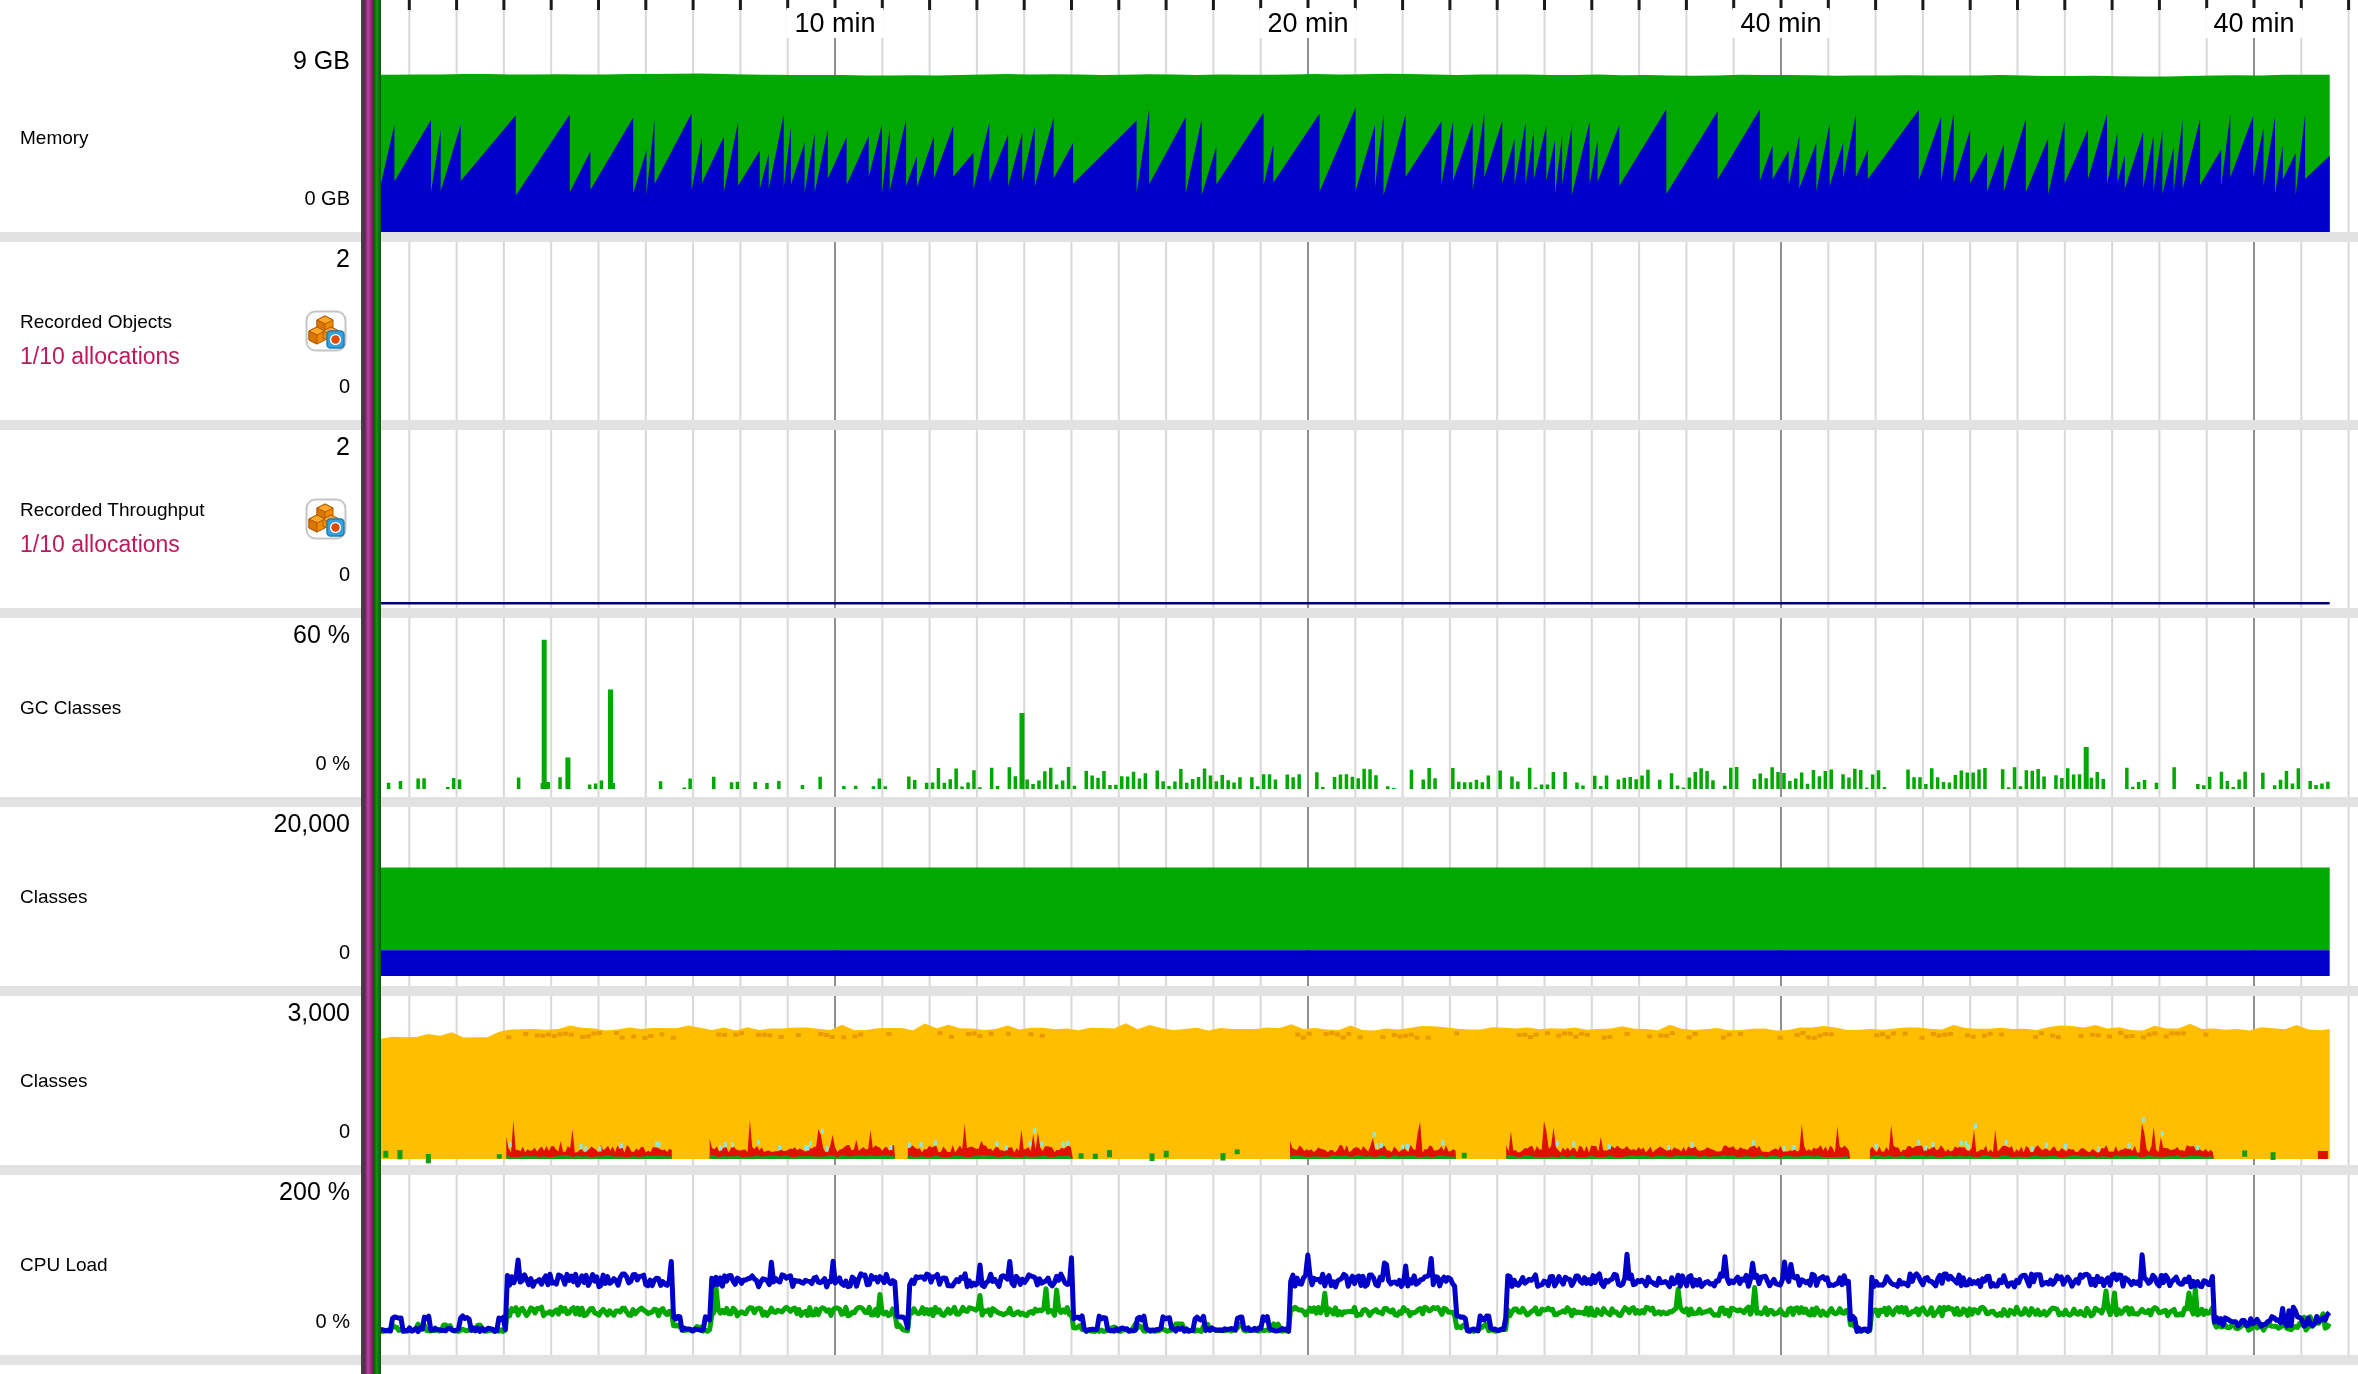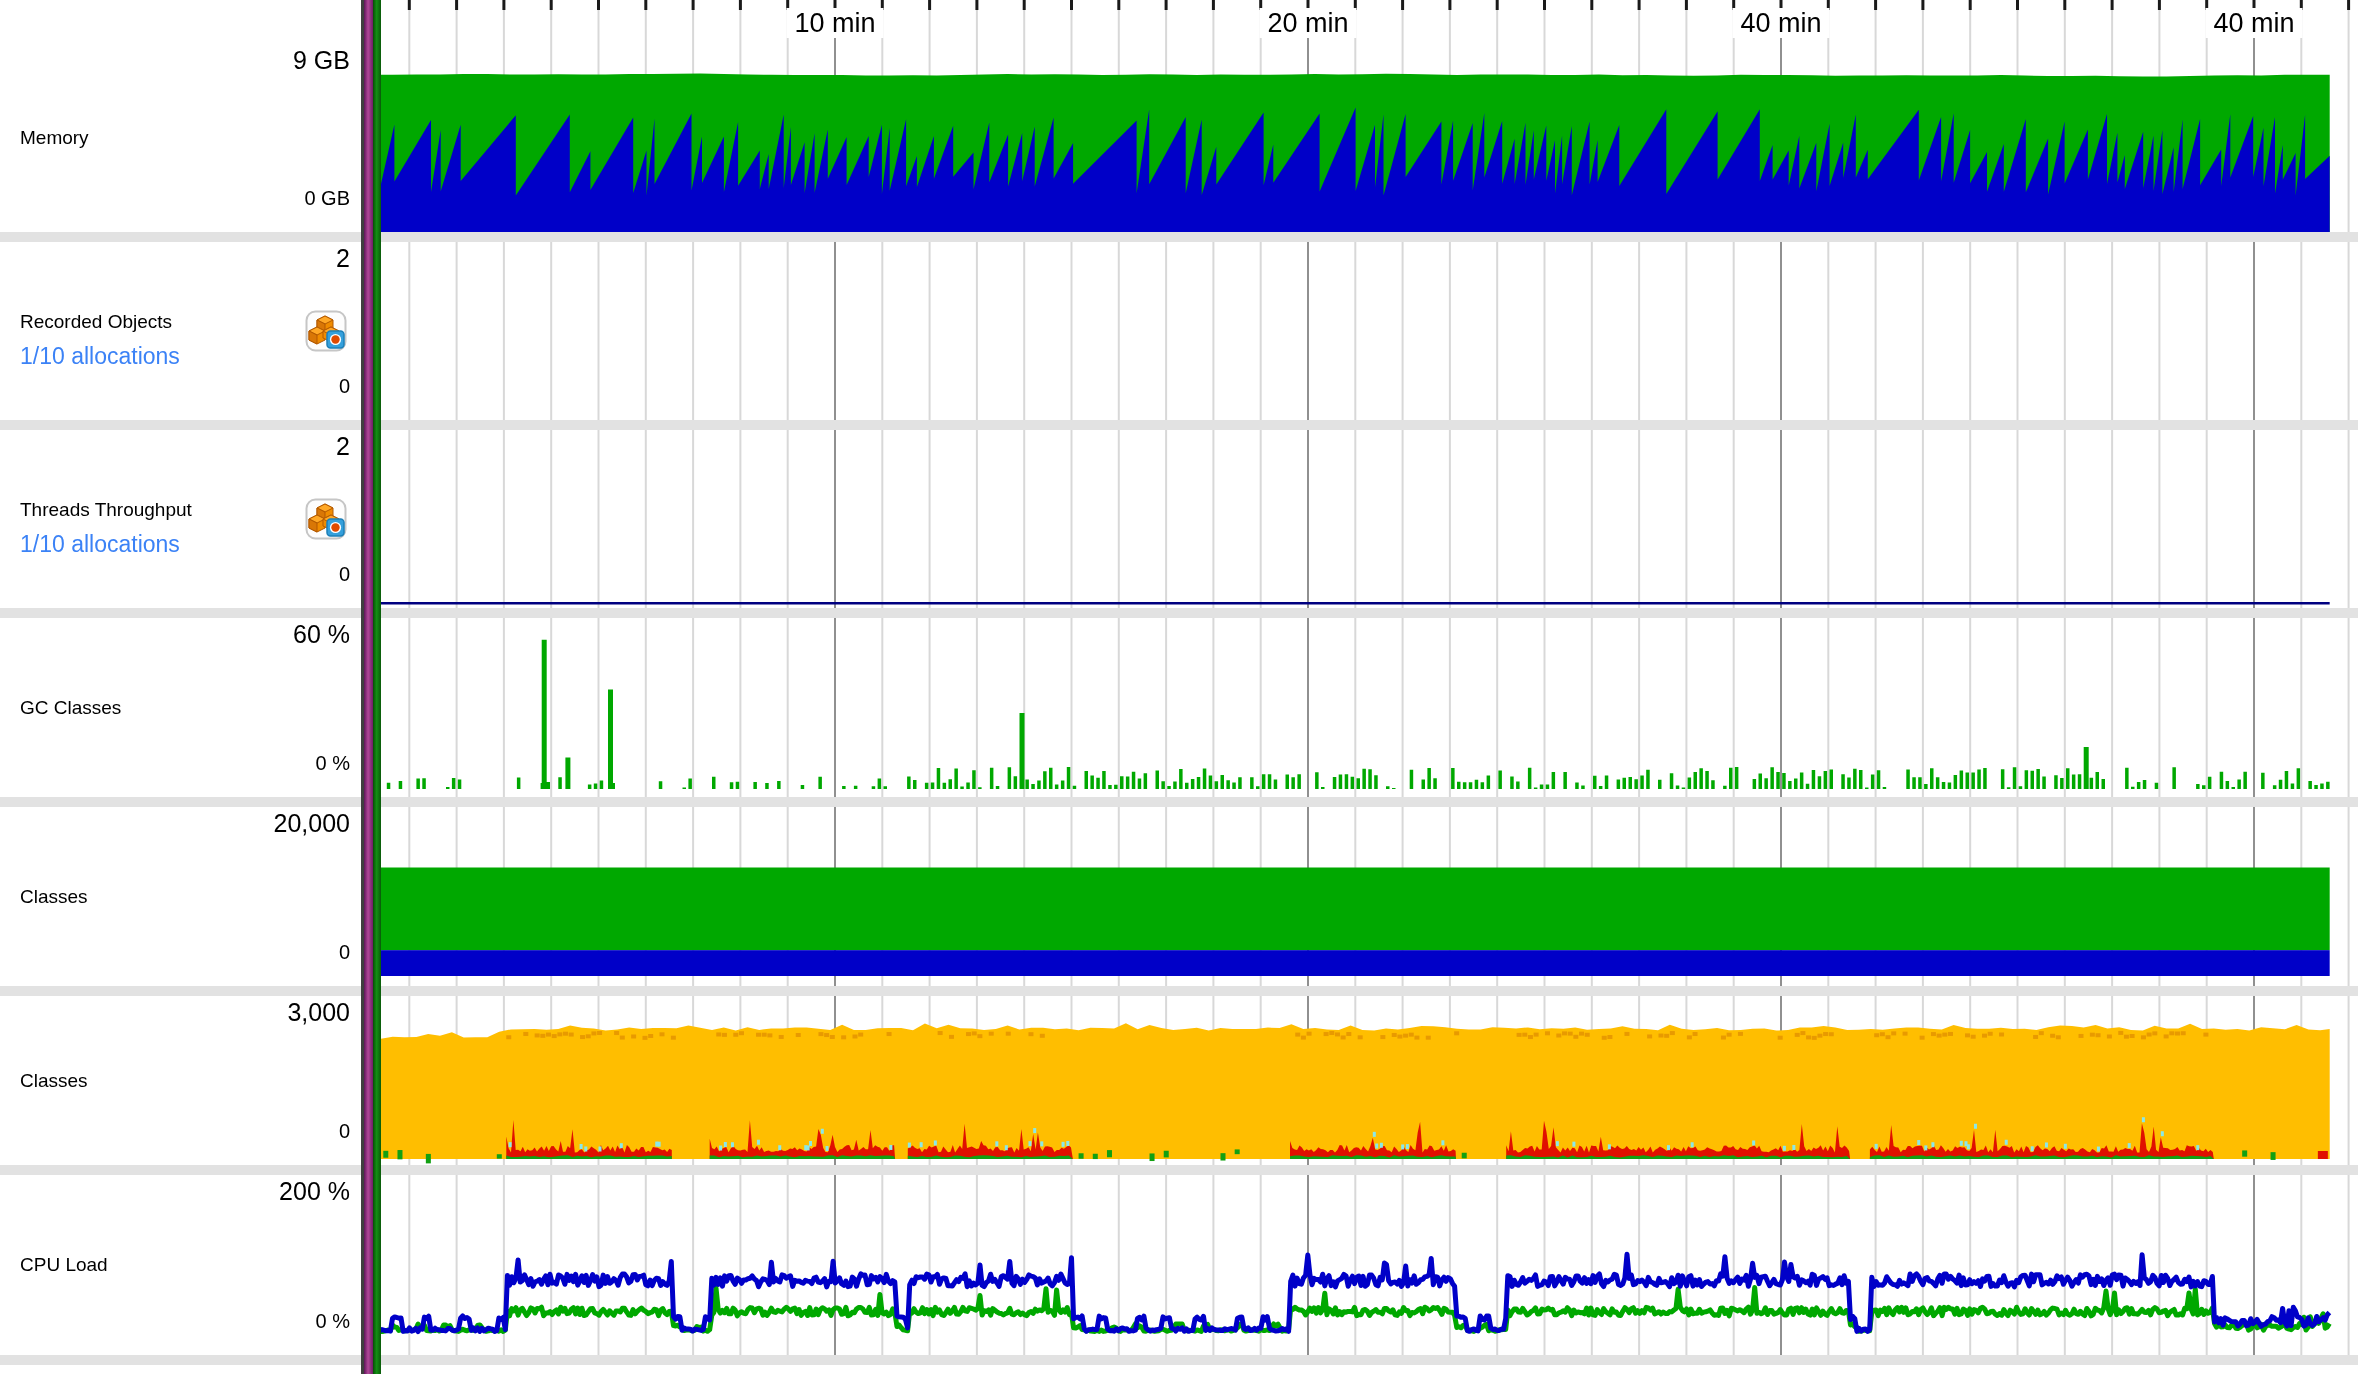--- a/index.html
+++ b/index.html
@@ -12,21 +12,21 @@
   .tlabel{position:absolute;top:8px;transform:translateX(-50%);font-size:27px;line-height:30px;
           background:#fff;padding:0 8px;z-index:6;white-space:nowrap;}
 
   
   .row{position:absolute;left:0;width:2358px;}
   .labels{position:absolute;left:0;top:0;height:100%;width:362px;background:#fff;z-index:3;}
   .plot{position:absolute;left:362px;top:0;height:100%;width:1996px;z-index:1;}
   .plot svg{display:block;width:100%;height:100%;}
   .title{position:absolute;left:20px;top:calc(50% - 16px);font-size:19px;line-height:32px;white-space:nowrap;}
   .title.with-sub{top:calc(50% - 25px);}
-  .subtitle{position:absolute;left:20px;top:calc(50% + 11px);font-size:23px;line-height:28px;color:#3b82f6;white-space:nowrap;}
+  .subtitle{position:absolute;left:20px;top:calc(50% + 11px);font-size:23px;line-height:28px;color:#be185d;white-space:nowrap;}
   .axis-max{position:absolute;right:12px;top:1px;font-size:25px;line-height:30px;white-space:nowrap;}
   .axis-min{position:absolute;right:12px;bottom:19px;font-size:20px;line-height:30px;white-space:nowrap;}
   .rec-icon{position:absolute;left:305px;top:calc(50% - 21px);width:42px;height:42px;}
 
   
   .sep{position:absolute;left:0;width:2358px;height:10px;background:#E2E2E2;z-index:5;}
 
   
   .vmark{position:absolute;top:0;height:1374px;z-index:20;}
   #marker-axis{left:361px;width:3px;background:#3F3F3F;}
@@ -256,21 +256,21 @@
           <line x1="1892" y1="0" x2="1892" y2="178" stroke="#909090" stroke-width="2"></line>
           <line x1="1939.3" y1="0" x2="1939.3" y2="178" stroke="#D8D8D8" stroke-width="2"></line>
           <line x1="1986.6" y1="0" x2="1986.6" y2="178" stroke="#D8D8D8" stroke-width="2"></line>
         </svg>
       </div>
   </section>
   <div class="sep" style="top:420px"></div>
 
   <section class="row" style="top:430px;height:178px">
     <div class="labels">
-      <div class="title with-sub">Threads Throughput</div>
+      <div class="title with-sub">Recorded Throughput</div>
       <div class="subtitle">1/10 allocations</div>
       <svg class="rec-icon" viewBox="0 0 42 42">
         <rect x="1.5" y="1.5" width="39" height="39" rx="9" fill="#FDFDFD" stroke="#C6C6C6" stroke-width="2"></rect>
         <g stroke="#B35900" stroke-width="1">
           <polygon points="20,6 28,10 28,19 20,23 12,19 12,10" fill="#F08C00"></polygon>
           <polygon points="20,6 28,10 20,14 12,10" fill="#FFA826"></polygon>
           <polygon points="20,14 20,23 12,19 12,10" fill="#D97706"></polygon>
           <polygon points="12,17 20,21 20,30 12,34 4,30 4,21" fill="#F08C00"></polygon>
           <polygon points="12,17 20,21 12,25 4,21" fill="#FFA826"></polygon>
           <polygon points="12,25 12,34 4,30 4,21" fill="#D97706"></polygon>

